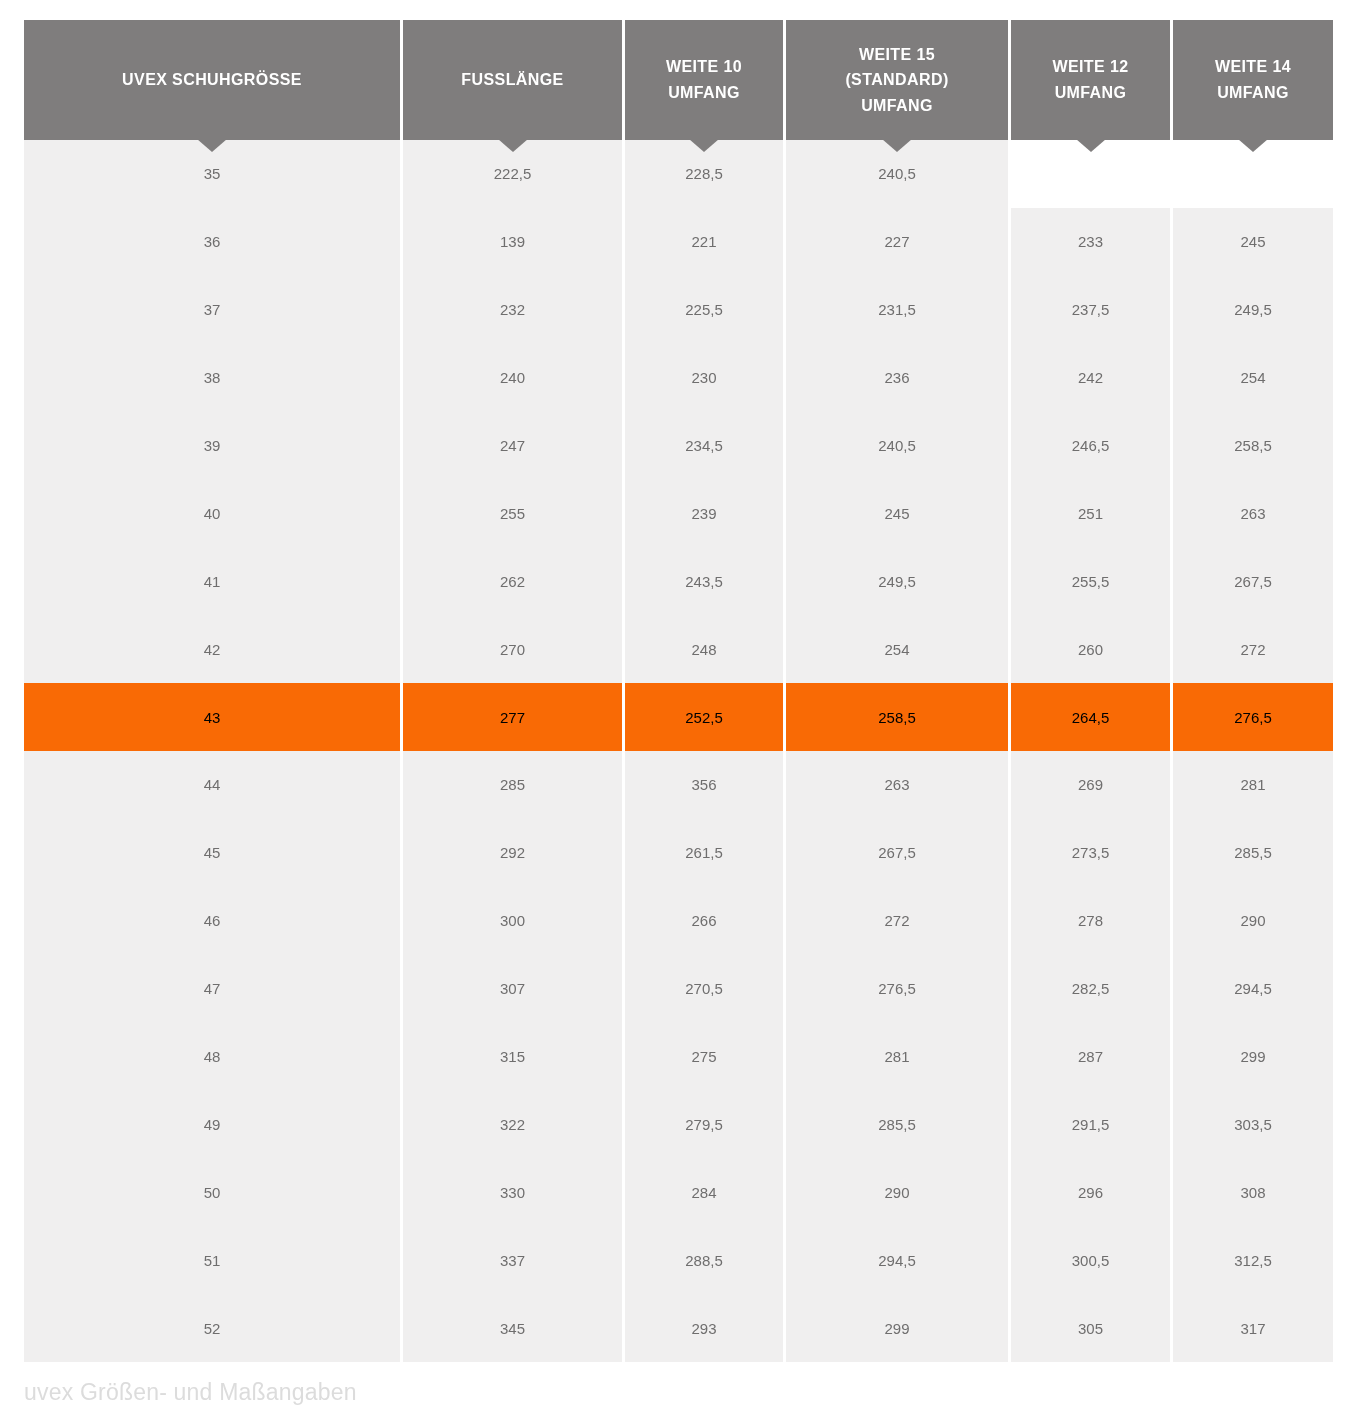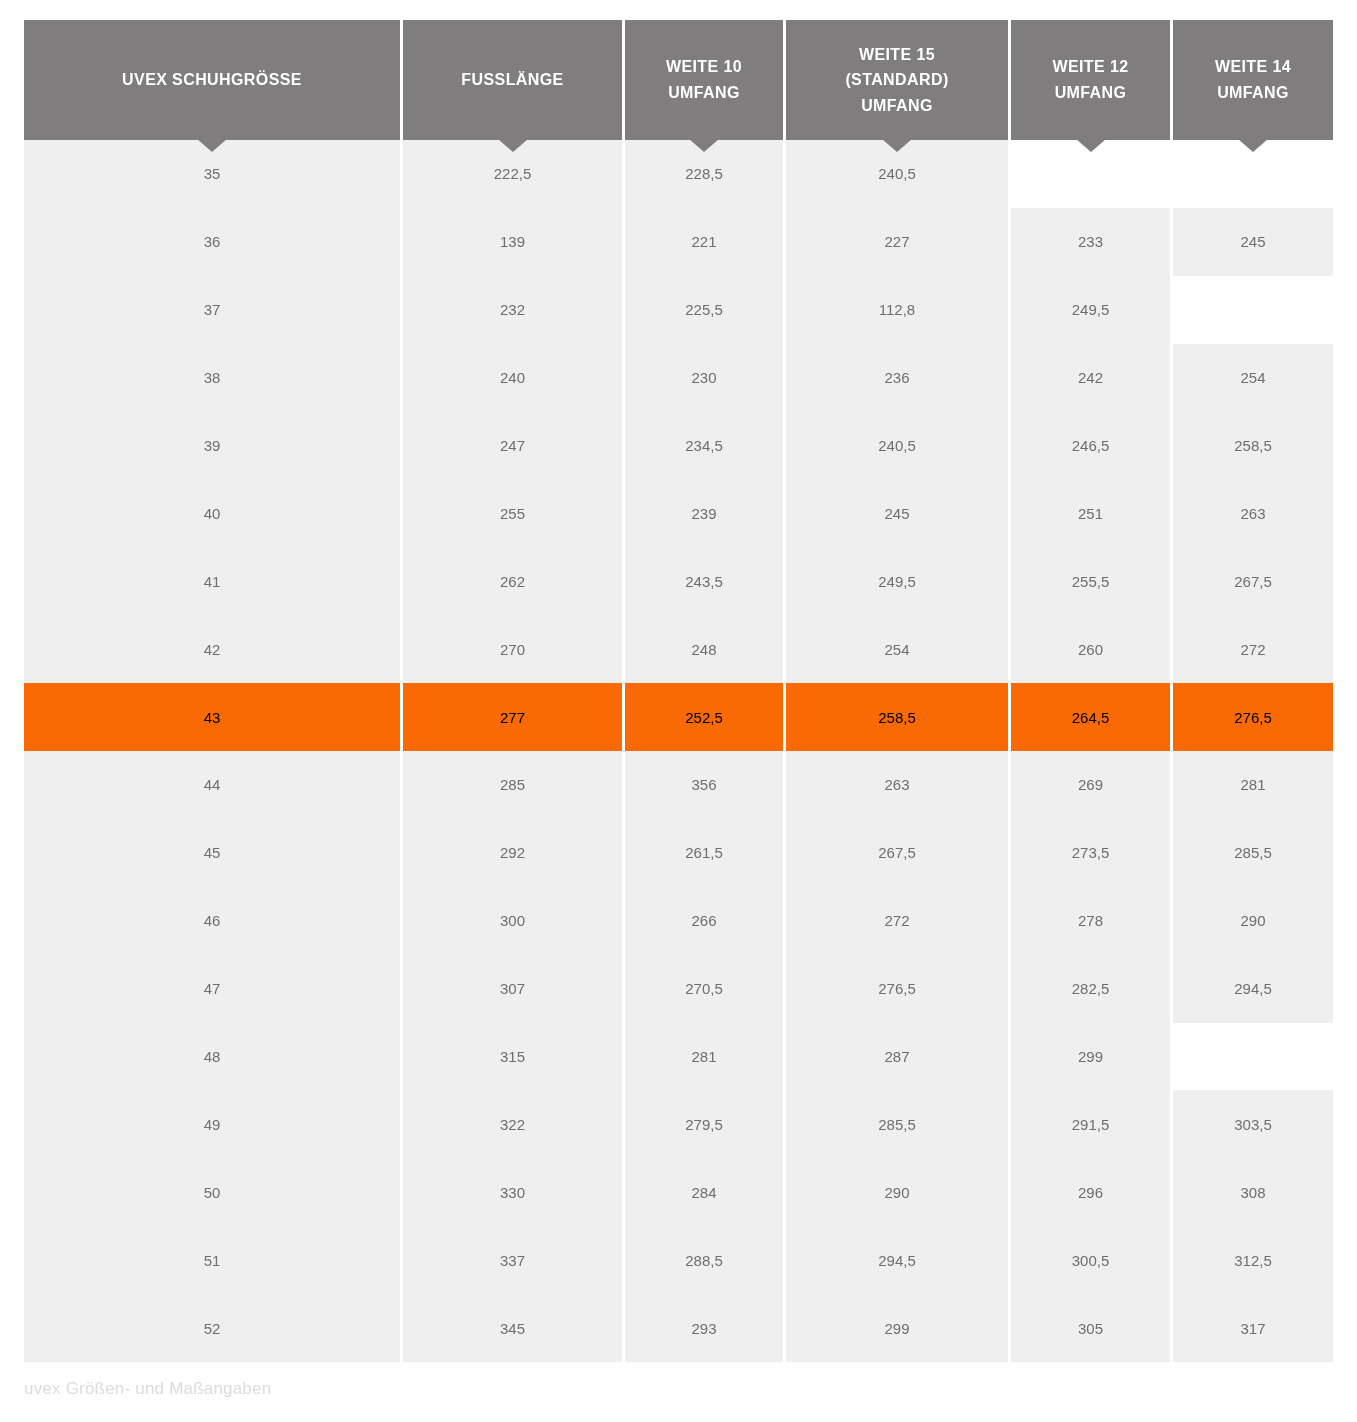--- a/index.html
+++ b/index.html
@@ -68,21 +68,21 @@
     color: var(--cell-text);
   }
   .body-row.highlight .cell {
     background: var(--highlight-bg);
     color: #000000;
   }
   .chart-caption {
     position: absolute;
     left: 24px;
     top: 1379px;
-    font-size: 17px;
+    font-size: 23px;
     color: var(--caption-text);
     letter-spacing: 0.2px;
   }
 </style>
 </head>
 <body>
 
 <div class="size-table">
   <div class="grid-row">
     <div class="hdr-cell">UVEX SCHUHGRÖSSE</div>
@@ -109,21 +109,22 @@
         <div class="cell">139</div>
         <div class="cell">221</div>
         <div class="cell">227</div>
         <div class="cell">233</div>
         <div class="cell">245</div>
       </div>
       <div class="grid-row body-row">
         <div class="cell">37</div>
         <div class="cell">232</div>
         <div class="cell">225,5</div>
-        <div class="cell">112,8</div>
+        <div class="cell">231,5</div>
+        <div class="cell">237,5</div>
         <div class="cell">249,5</div>
       </div>
       <div class="grid-row body-row">
         <div class="cell">38</div>
         <div class="cell">240</div>
         <div class="cell">230</div>
         <div class="cell">236</div>
         <div class="cell">242</div>
         <div class="cell">254</div>
       </div>
@@ -195,20 +196,21 @@
         <div class="cell">47</div>
         <div class="cell">307</div>
         <div class="cell">270,5</div>
         <div class="cell">276,5</div>
         <div class="cell">282,5</div>
         <div class="cell">294,5</div>
       </div>
       <div class="grid-row body-row">
         <div class="cell">48</div>
         <div class="cell">315</div>
+        <div class="cell">275</div>
         <div class="cell">281</div>
         <div class="cell">287</div>
         <div class="cell">299</div>
       </div>
       <div class="grid-row body-row">
         <div class="cell">49</div>
         <div class="cell">322</div>
         <div class="cell">279,5</div>
         <div class="cell">285,5</div>
         <div class="cell">291,5</div>

